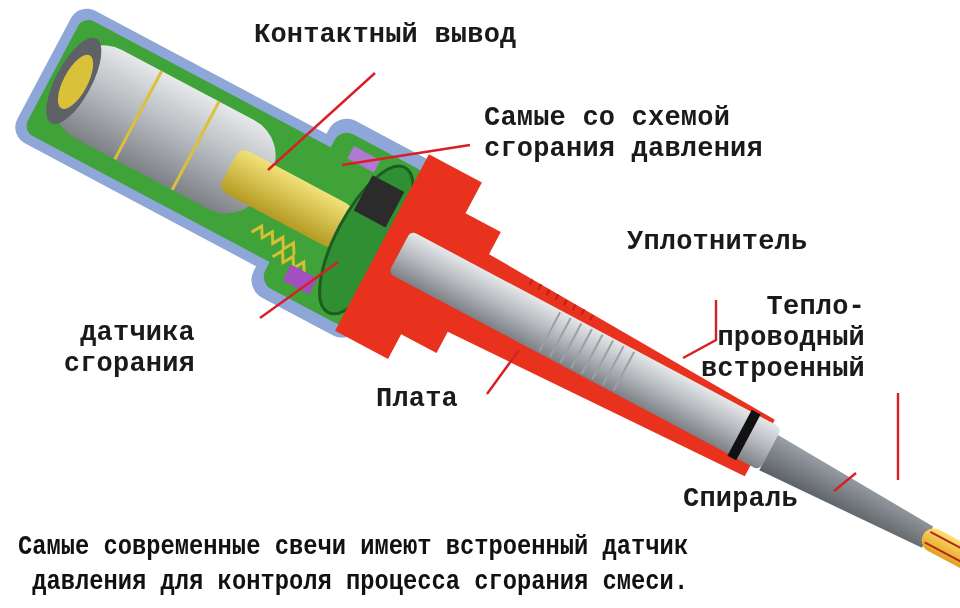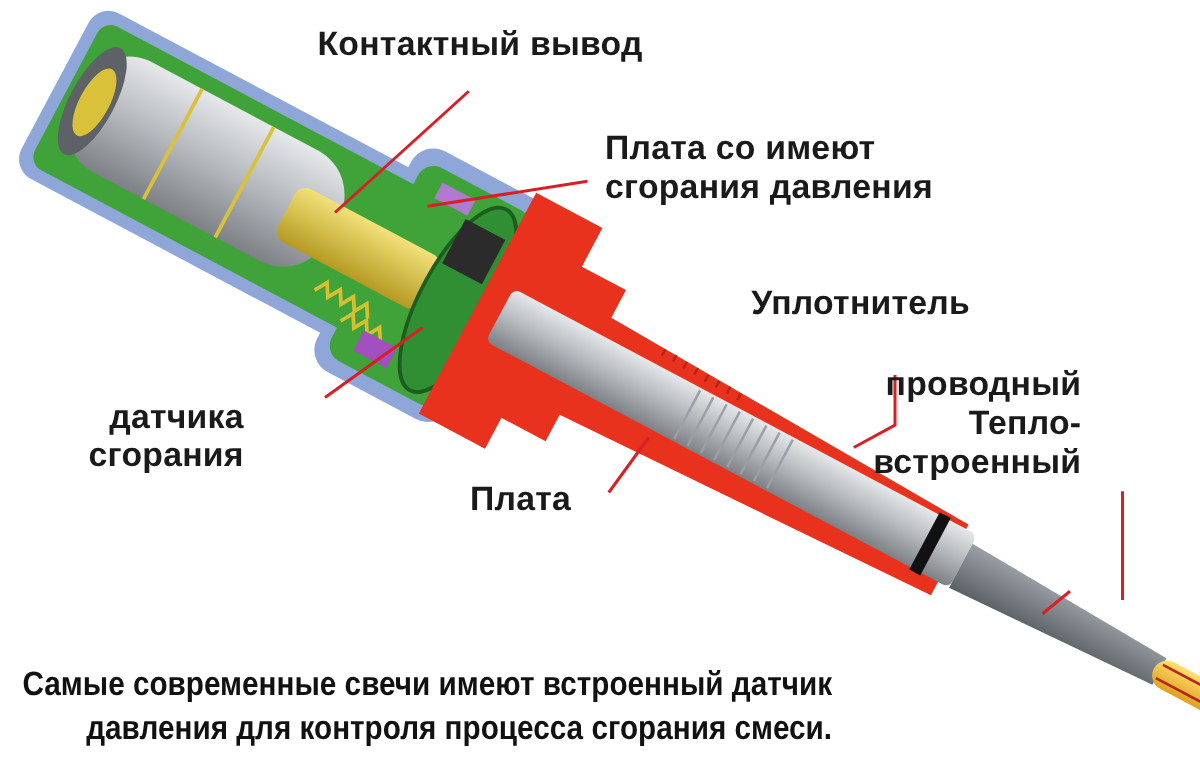--- a/index.html
+++ b/index.html
@@ -1,18 +1,18 @@
 <!DOCTYPE html>
 <html><head>
 <meta charset="utf-8">
 <style>
   html, body { margin: 0; padding: 0; background: #ffffff; }
   body { width: 960px; height: 608px; position: relative; overflow: hidden;
          font-family: "Liberation Sans", "DejaVu Sans", sans-serif; }
-  .stage { position: absolute; left: 0; top: 0; width: 891px; height: 608px; }
+  .stage { position: absolute; left: 0; top: 0; width: 891px; height: 608px; font-family: Liberation Mono, monospace; }
   svg.art { position: absolute; left: 0; top: 0; }
   .lbl { position: absolute; color: #1a1a1a; font-weight: bold; font-size: 27px;
          line-height: 31px; letter-spacing: 0.2px; white-space: nowrap;
          font-stretch: condensed; }
   .lbl.right { text-align: right; }
   .caption { position: absolute; left: 18px; top: 530px; color: #111;
              font-weight: bold; font-size: 27px; line-height: 35px; white-space: nowrap; text-align: right; }
   .caption div { transform-origin: left center; transform: scaleX(0.88); }
   .lbl span { display: block; }
 </style>
@@ -112,37 +112,38 @@
       <line x1="898" y1="393" x2="898" y2="480"></line>
       <line x1="260" y1="318" x2="338" y2="262"></line>
       <line x1="487" y1="394" x2="519" y2="350"></line>
       <line x1="834" y1="491" x2="856" y2="473"></line>
     </g>
   </svg>
 
   <div class="lbl" style="left:254px; top:20px;">Контактный вывод</div>
 
   <div class="lbl" style="left:484px; top:103px;">
-    <span>Плата со имеют</span>
+    <span>Самые со схемой</span>
     <span>сгорания давления</span>
   </div>
 
-  <div class="lbl" style="left:601px; top:227px;">Уплотнитель</div>
+  <div class="lbl" style="left:627px; top:227px;">Уплотнитель</div>
 
   <div class="lbl right" style="right:26px; top:292px;">
+    <span>Тепло-</span>
     <span>проводный</span>
-    <span>Тепло-</span>
     <span>встроенный</span>
   </div>
 
   <div class="lbl right" style="right:696px; top:318px;">
     <span>датчика</span>
     <span>сгорания</span>
   </div>
 
   <div class="lbl" style="left:376px; top:384px;">Плата</div>
 
+  <div class="lbl" style="left:683px; top:484px;">Спираль</div>
 
   <div class="caption">
     <div>Самые современные свечи имеют встроенный датчик</div>
     <div>давления для контроля процесса сгорания смеси.</div>
   </div>
 </div>
 
 </body></html>

